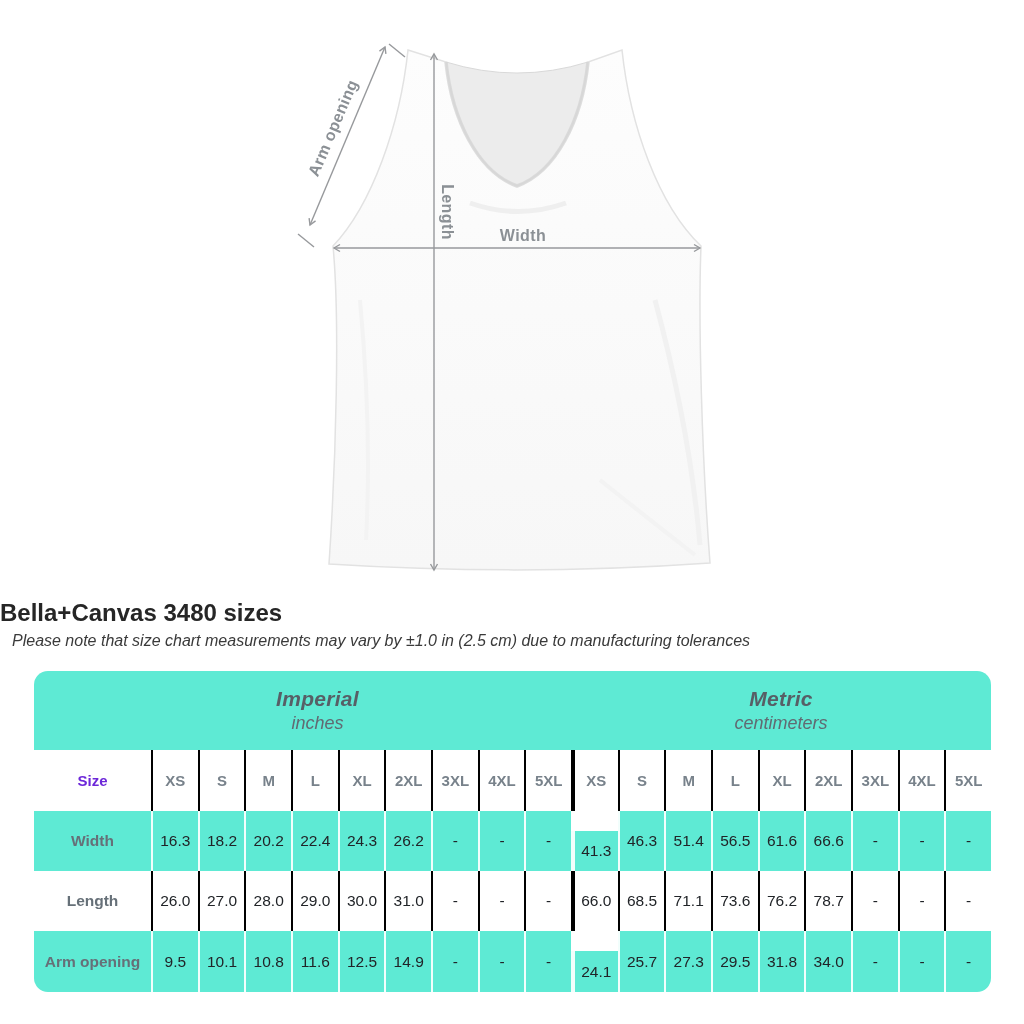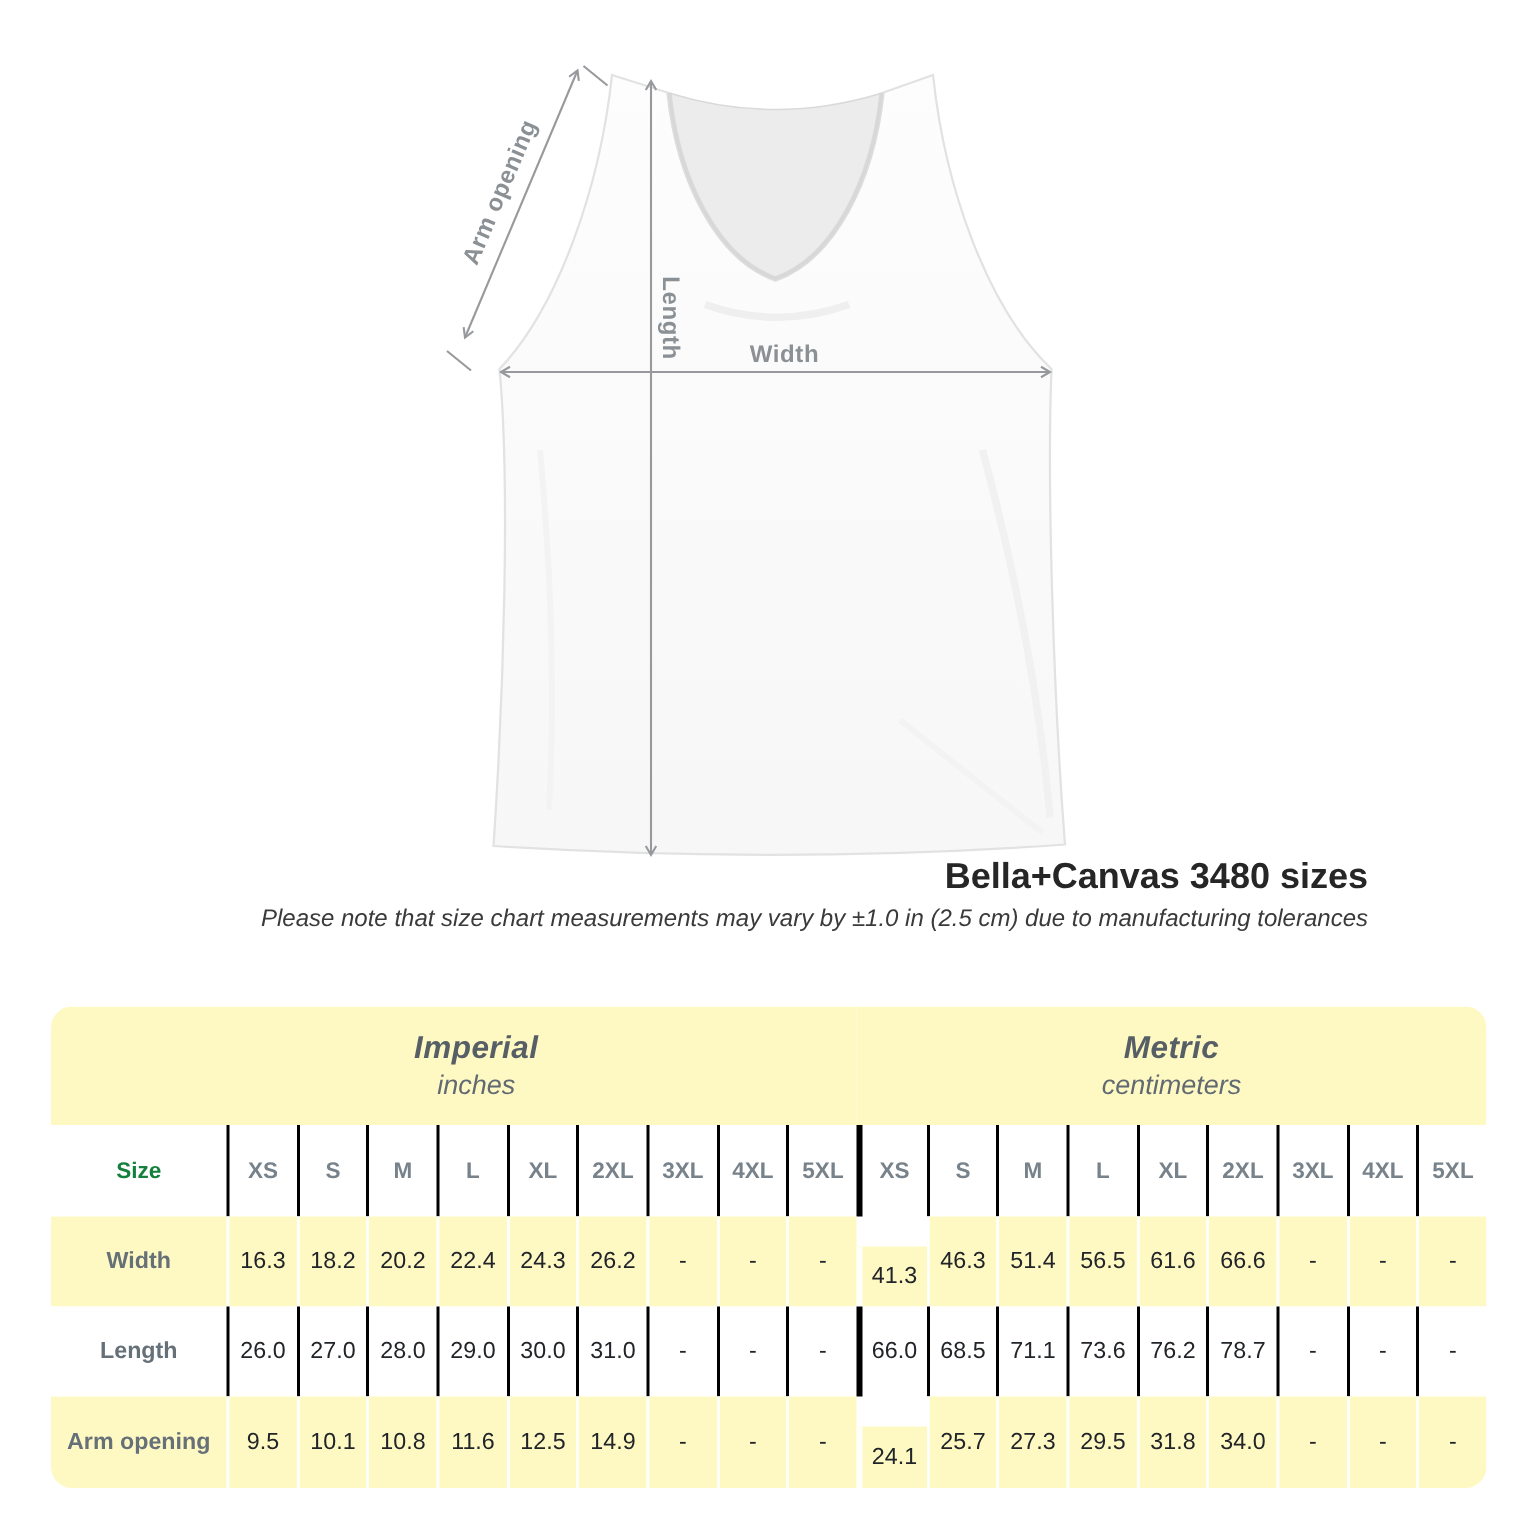--- a/index.html
+++ b/index.html
@@ -11,51 +11,51 @@
   .page{position:absolute;inset:0;}
 
   
   .figure-svg{position:absolute;left:0;top:0;}
   .dim-label{
     font-family:"Liberation Sans","DejaVu Sans",sans-serif;
     font-size:16px;font-weight:bold;fill:#8b9095;letter-spacing:.4px;
   }
 
   
-  .title-block{position:absolute;left:0;top:571px;width:912px;text-align:right;}
+  .title-block{position:absolute;left:0;top:599px;width:912px;text-align:left;}
   .main-title{font-size:24px;font-weight:bold;color:#262626;line-height:27px;}
   .sub-title{font-size:16px;font-style:italic;color:#3a3a3a;line-height:20px;margin-top:5px;padding-left:12px;}
 
   
   .size-table{
     position:absolute;left:34px;top:671px;width:957px;height:321px;
     display:grid;
     grid-template-columns:117px repeat(18,1fr);
     grid-template-rows:79px 61px 60px 60px 61px;
     border-radius:14px;overflow:hidden;
   }
   .row{display:contents;}
   .cell{
     display:flex;align-items:center;justify-content:center;
     min-width:0;white-space:nowrap;
   }
-  .row-gray>.cell{background:#fef9c3;}
+  .row-gray>.cell{background:#5eead4;}
   .row-white>.cell{background:#ffffff;}
   .row-gray>.cell.sep{border-left:2px solid rgba(255,255,255,.92);}
   .row-white>.cell.sep{border-left:2px solid #000000;}
   .row-gray>.cell.mid{border-left-width:4px;margin-top:20px;}
   .row-white>.cell.mid{border-left-width:4px;}
 
   .group{flex-direction:column;justify-content:center;gap:2px;}
   .g10{grid-column:span 10;padding-left:30px;}
   .g9{grid-column:span 9;align-items:center;}
   .group-label{font-size:21px;font-weight:bold;font-style:italic;color:#575f66;letter-spacing:.3px;}
   .group-sub{font-size:18px;font-style:italic;color:#616a72;}
 
-  .size-col-h{font-size:15px;font-weight:bold;color:#15803d;}
+  .size-col-h{font-size:15px;font-weight:bold;color:#6d28d9;}
   .size-h{font-size:15px;font-weight:bold;color:#78828b;}
   .row-lab{font-size:15.5px;font-weight:bold;color:#667078;}
   .val{font-size:15.5px;color:#212428;}
 </style>
 </head>
 <body>
 
 <div class="page">
 
   <svg class="figure-svg" width="1024" height="600" viewBox="0 0 1024 600">

